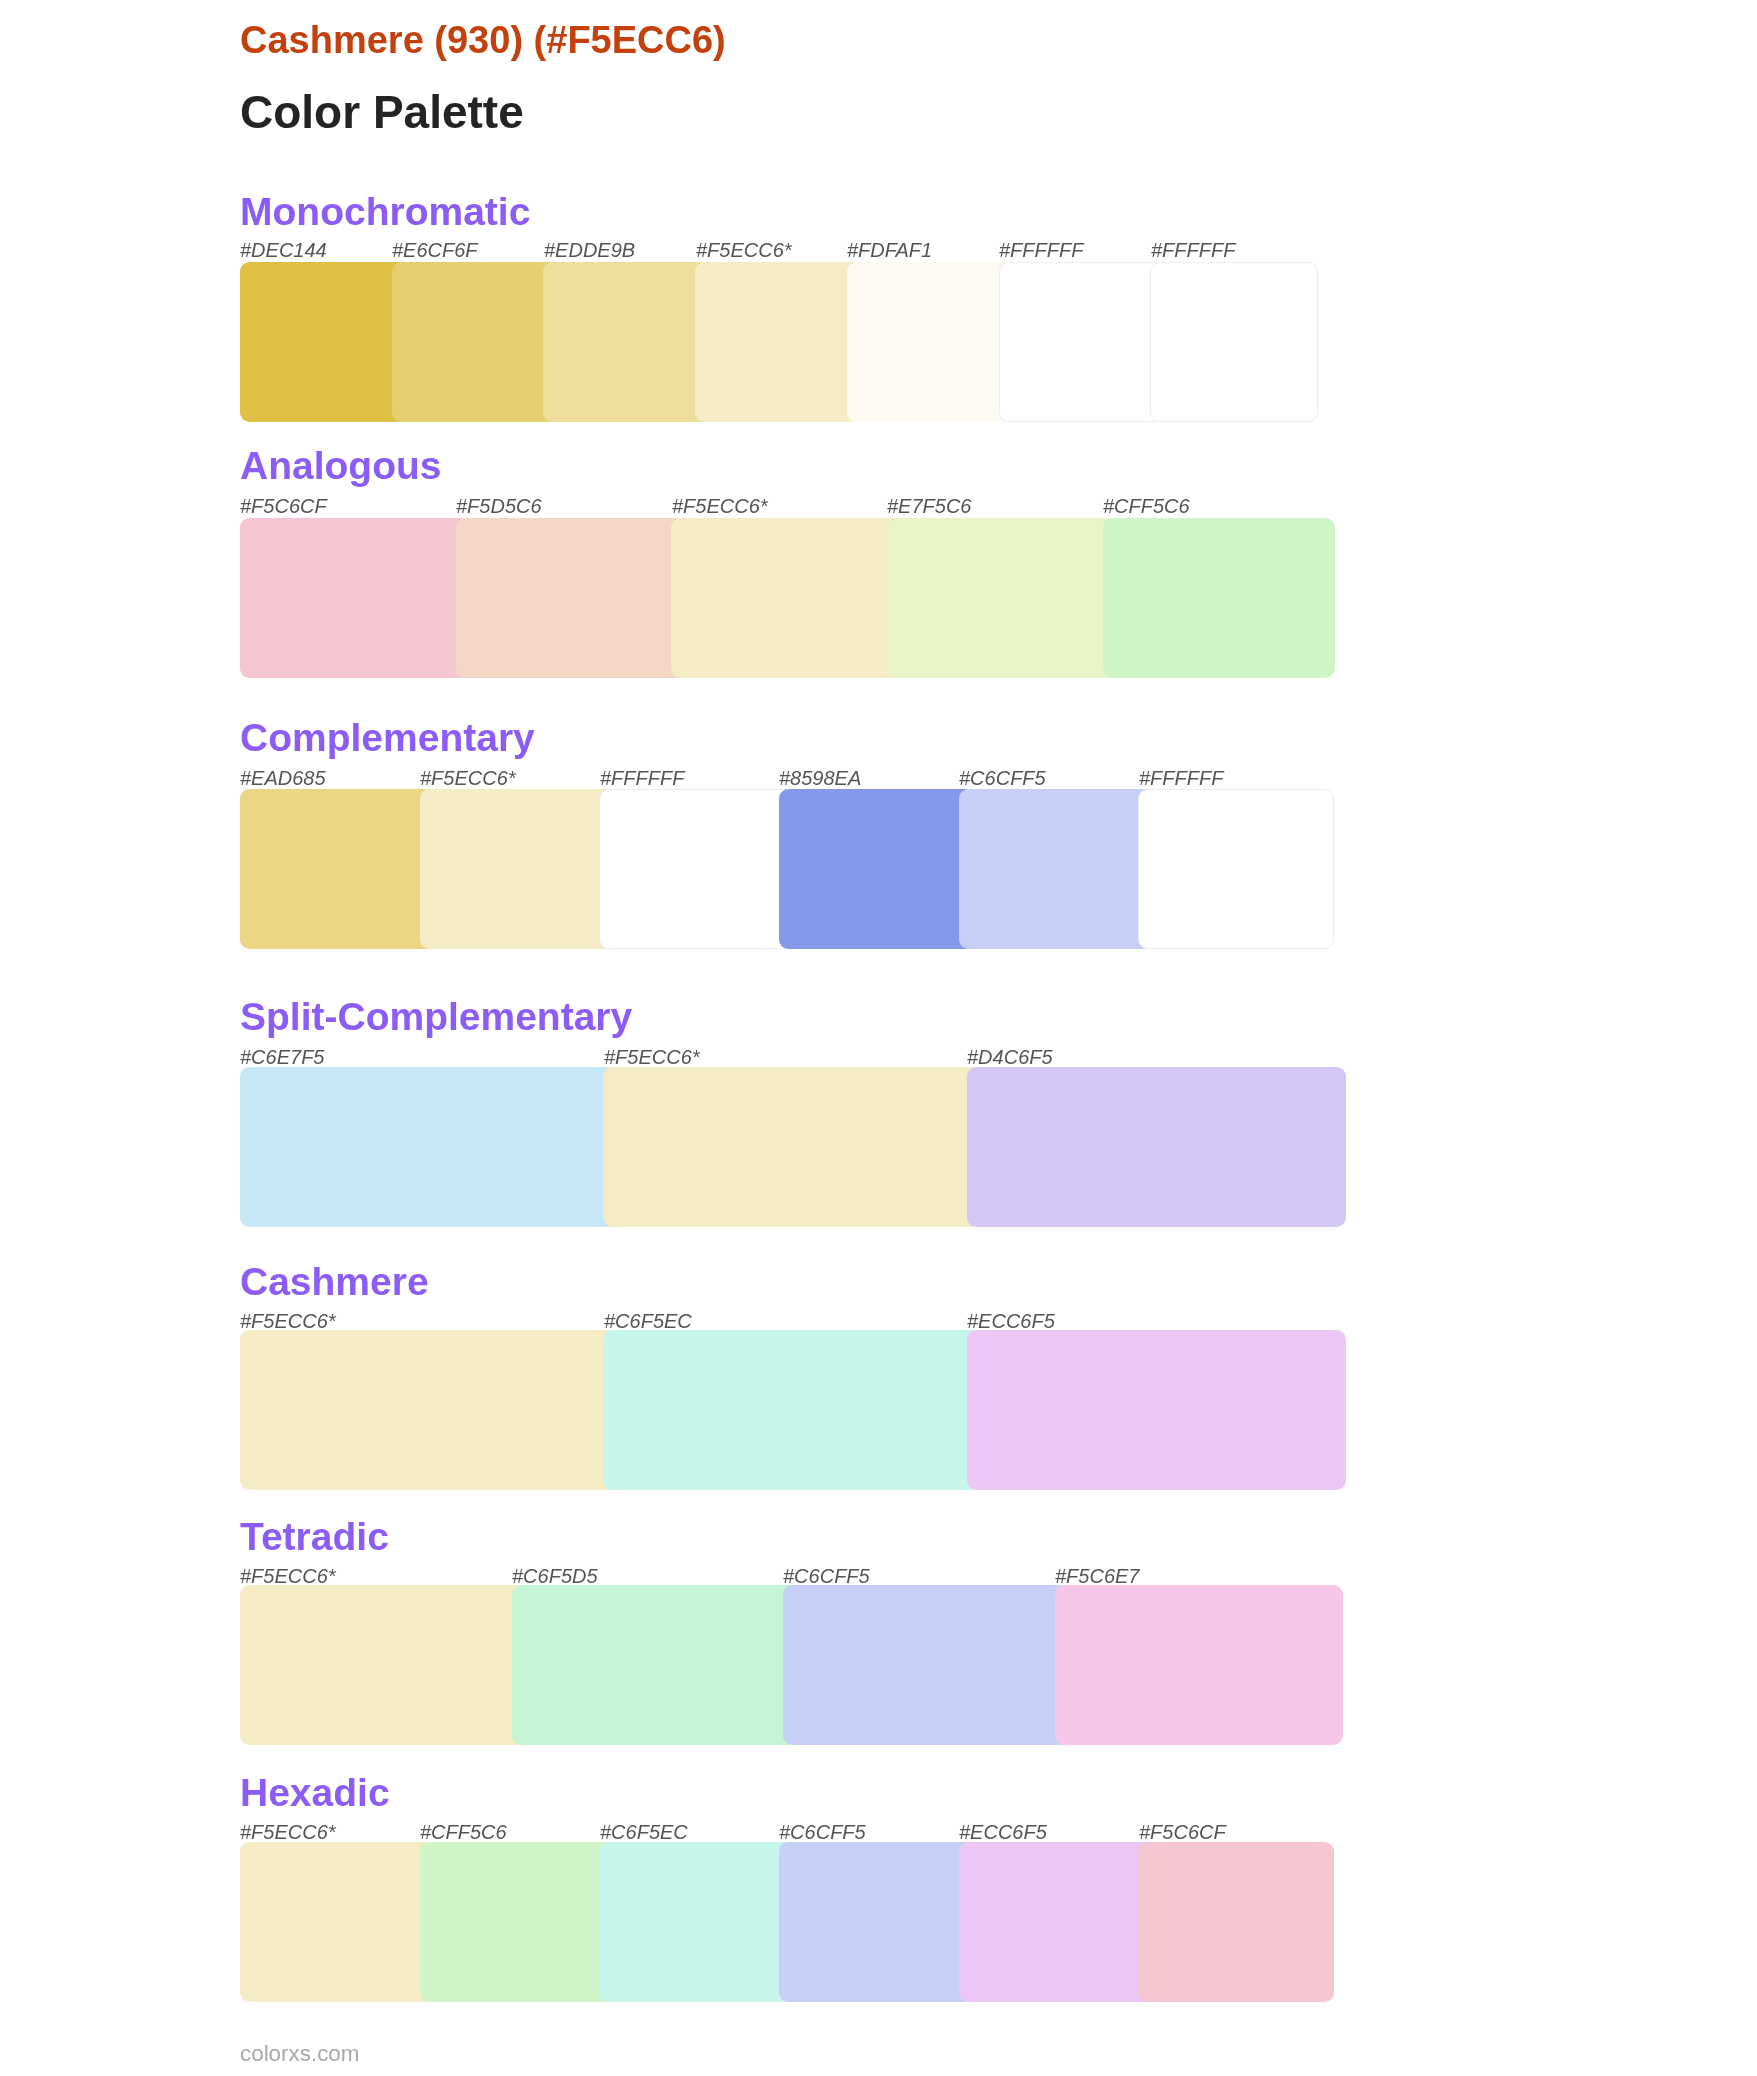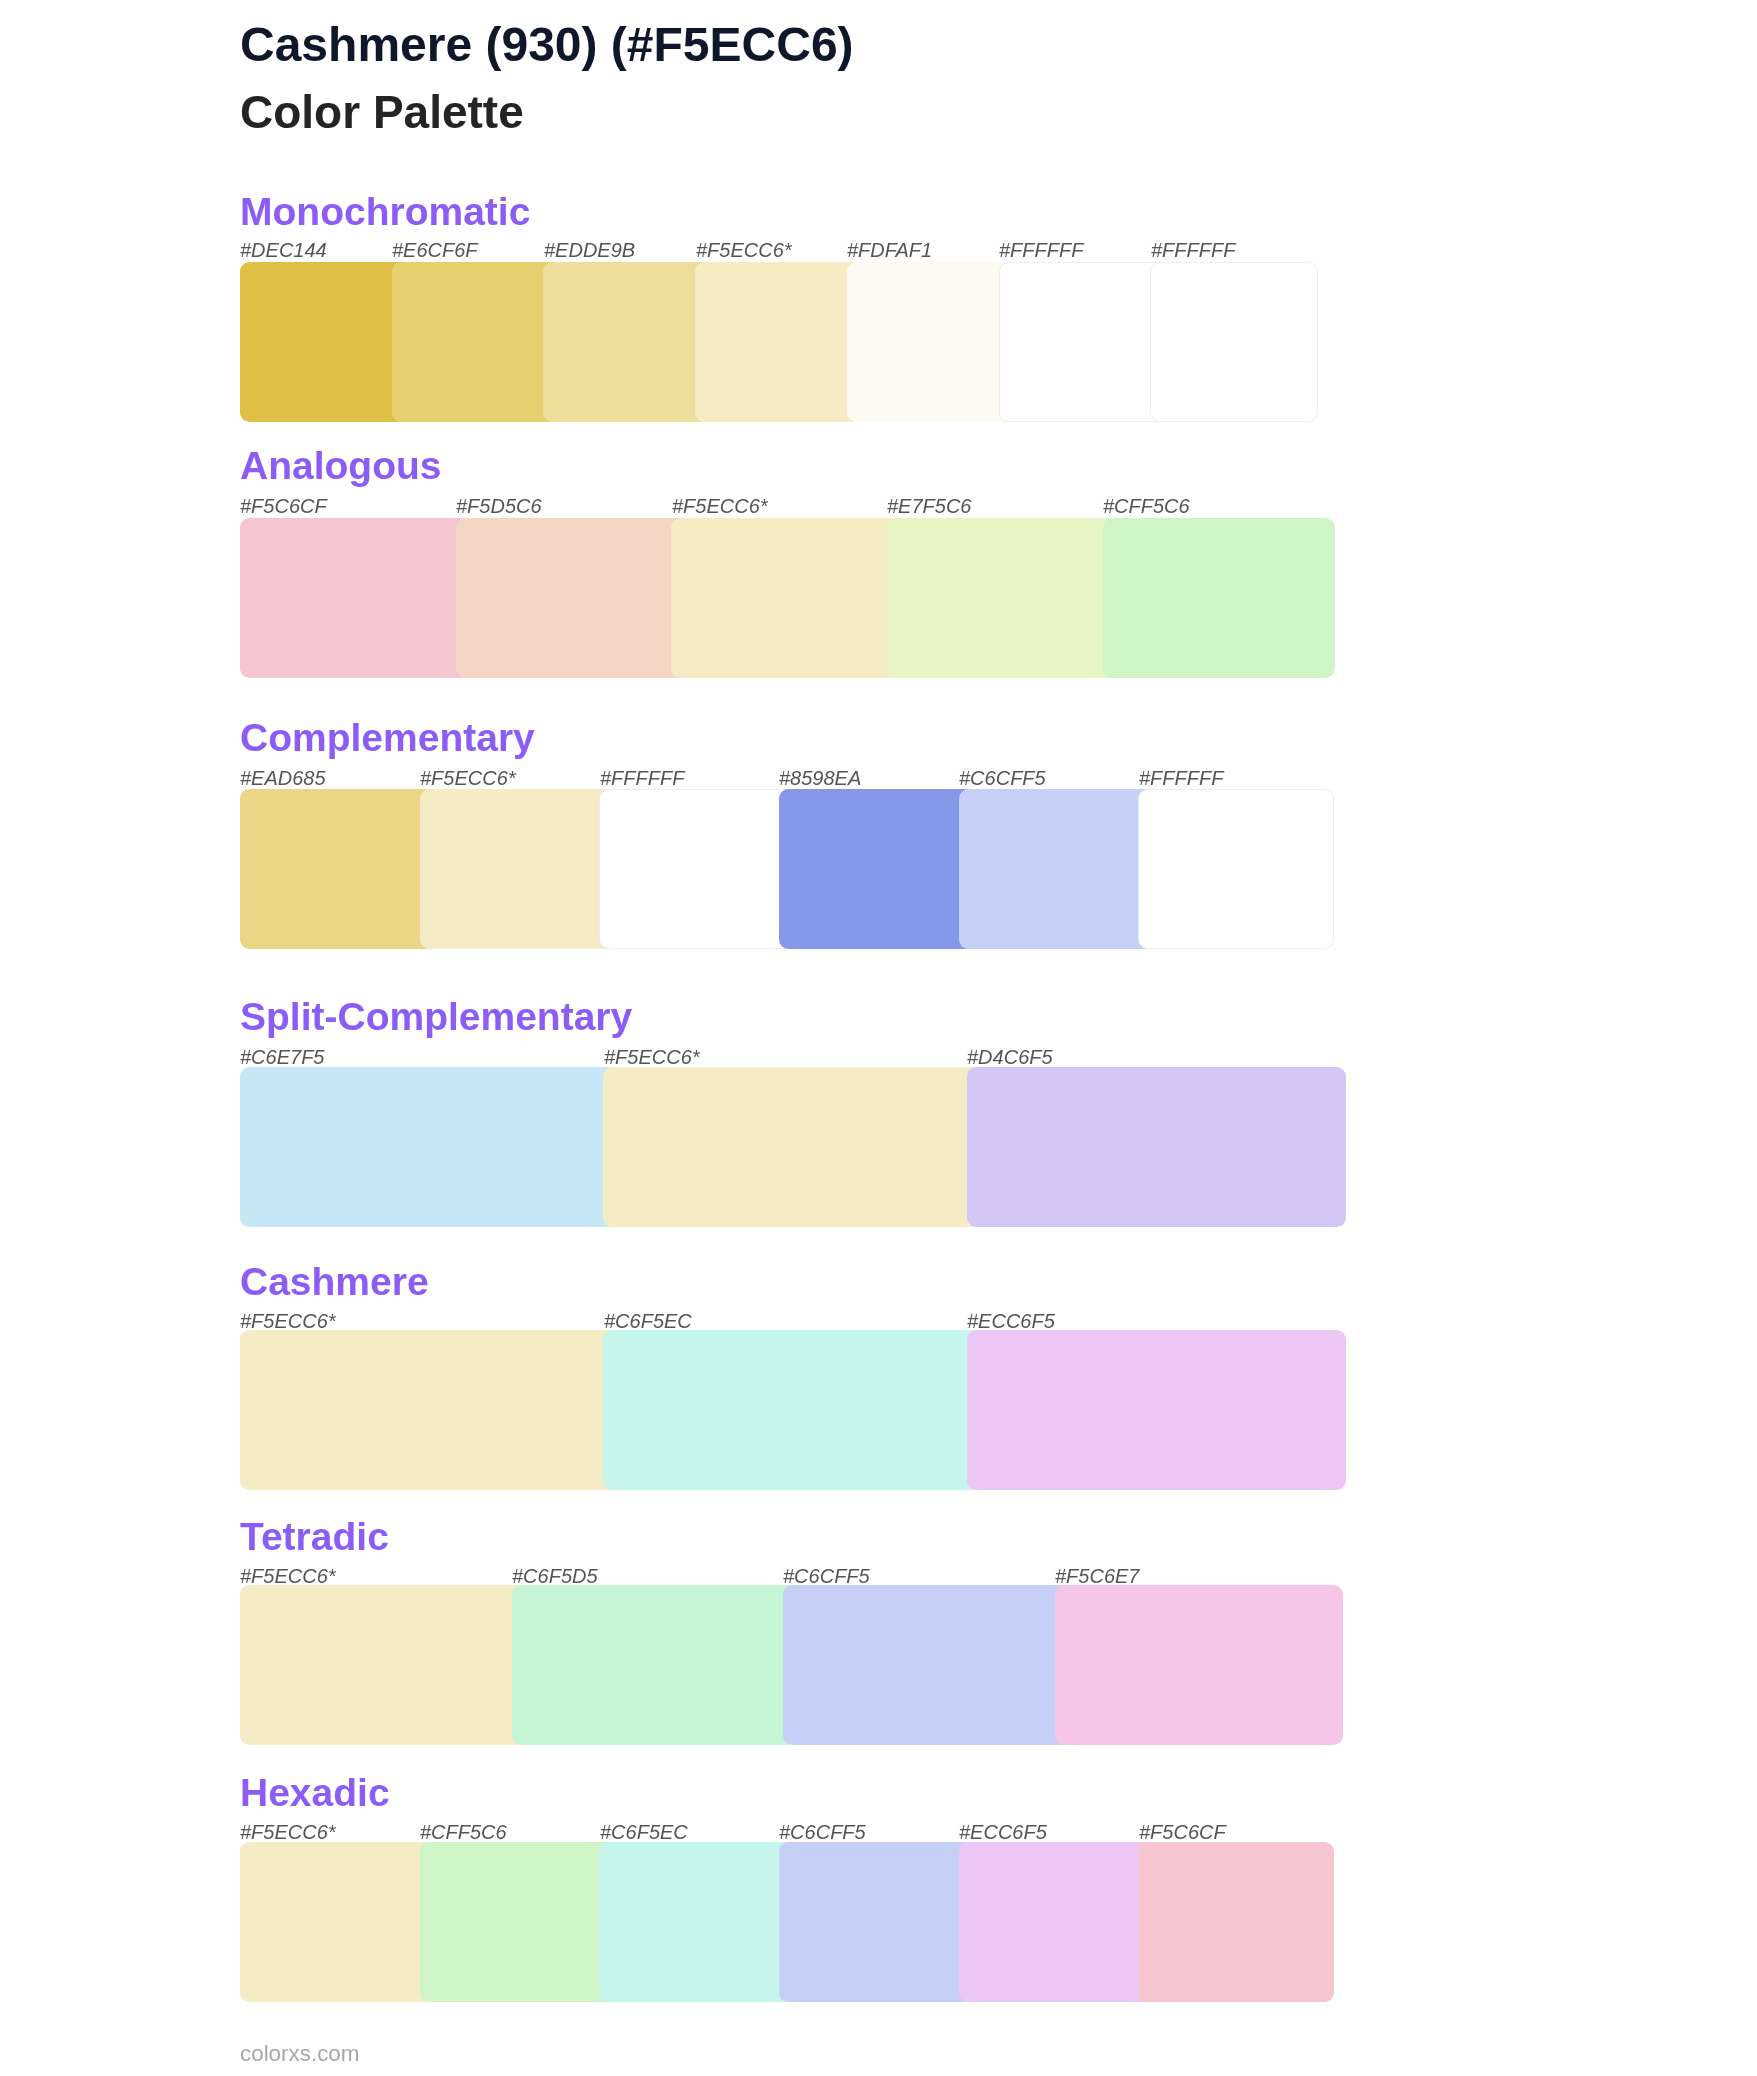--- a/index.html
+++ b/index.html
@@ -2,22 +2,22 @@
 <html style="font-size:12.8px"><head>
 <meta charset="utf-8">
 <title>Cashmere (930) (#F5ECC6) Color Palette</title>
 <style>
   html,body{margin:0;padding:0;background:#ffffff;}
   body{width:1757px;height:2077px;overflow:hidden;
        font-family:"Liberation Sans",sans-serif;
        -webkit-font-smoothing:antialiased;}
   .page{position:relative;width:1757px;height:2077px;background:#fff;overflow:hidden;}
 
-  .h1{position:absolute;left:240px;font-size:48px;font-weight:bold;
-      color:#0f172a;white-space:nowrap;line-height:1;}
+  .h1{position:absolute;left:240px;font-size:38px;font-weight:bold;
+      color:#c2410c;white-space:nowrap;line-height:1;}
   .h2{position:absolute;left:240px;font-size:46px;font-weight:bold;
       color:#242424;white-space:nowrap;line-height:1;}
 
   .sec{position:absolute;left:0;top:0;width:1757px;height:0;}
   .sec-title{position:absolute;left:240px;font-size:39px;font-weight:bold;
       color:#8b5cf6;white-space:nowrap;line-height:1;}
   .lbl{position:absolute;font-size:20px;font-weight:normal;color:#545454;
       white-space:nowrap;line-height:1;transform:translateZ(0);font-style:italic;}
   .row{position:absolute;height:160px;}
   .sw{position:absolute;top:0;height:160px;border-radius:9.6px;box-sizing:border-box;}

